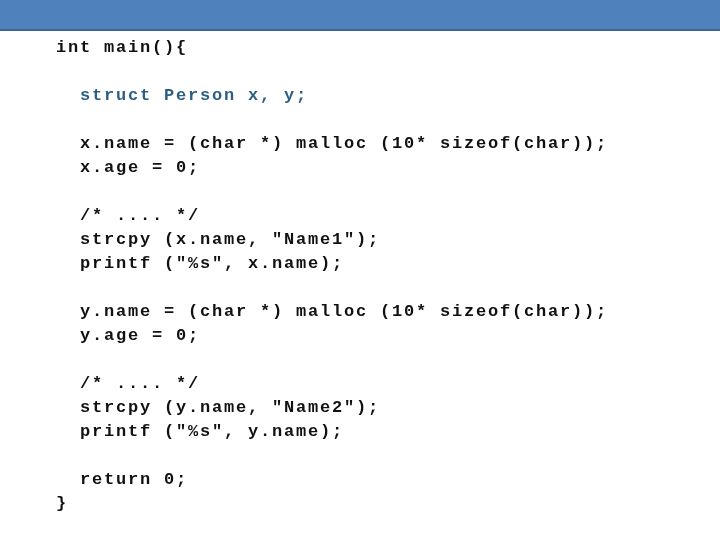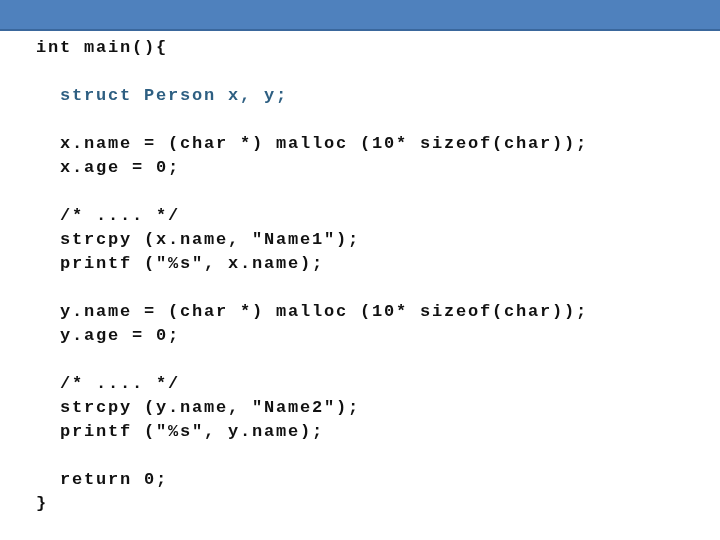--- a/index.html
+++ b/index.html
@@ -24,21 +24,21 @@
     top: 0;
     left: 0;
     width: 720px;
     height: 29px;
     background: var(--accent, #4F81BD);
     border-bottom: 2px solid var(--accent-dark, #3A679C);
   }
   .code-block {
     position: absolute;
     top: 36px;
-    left: 36px;
+    left: 56px;
     right: 0;
     font-family: "Liberation Mono", monospace;
     font-weight: bold;
     font-size: 17px;
     letter-spacing: 1.8px;
     line-height: 24px;
     white-space: pre;
     color: var(--code-color, #111111);
   }
   .code-line {

